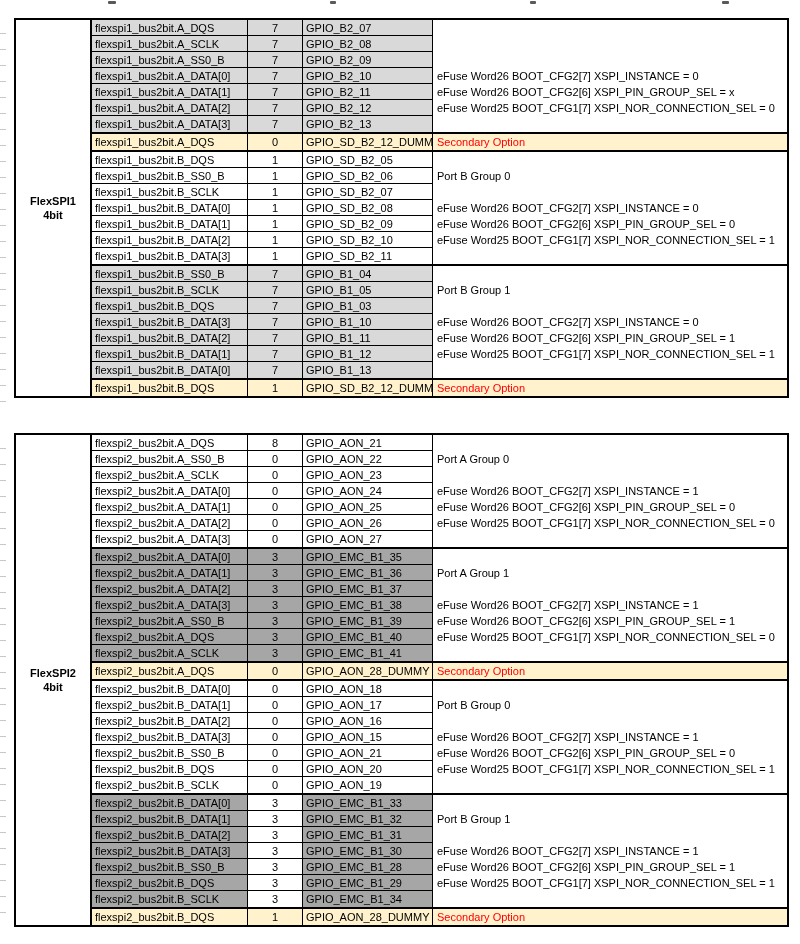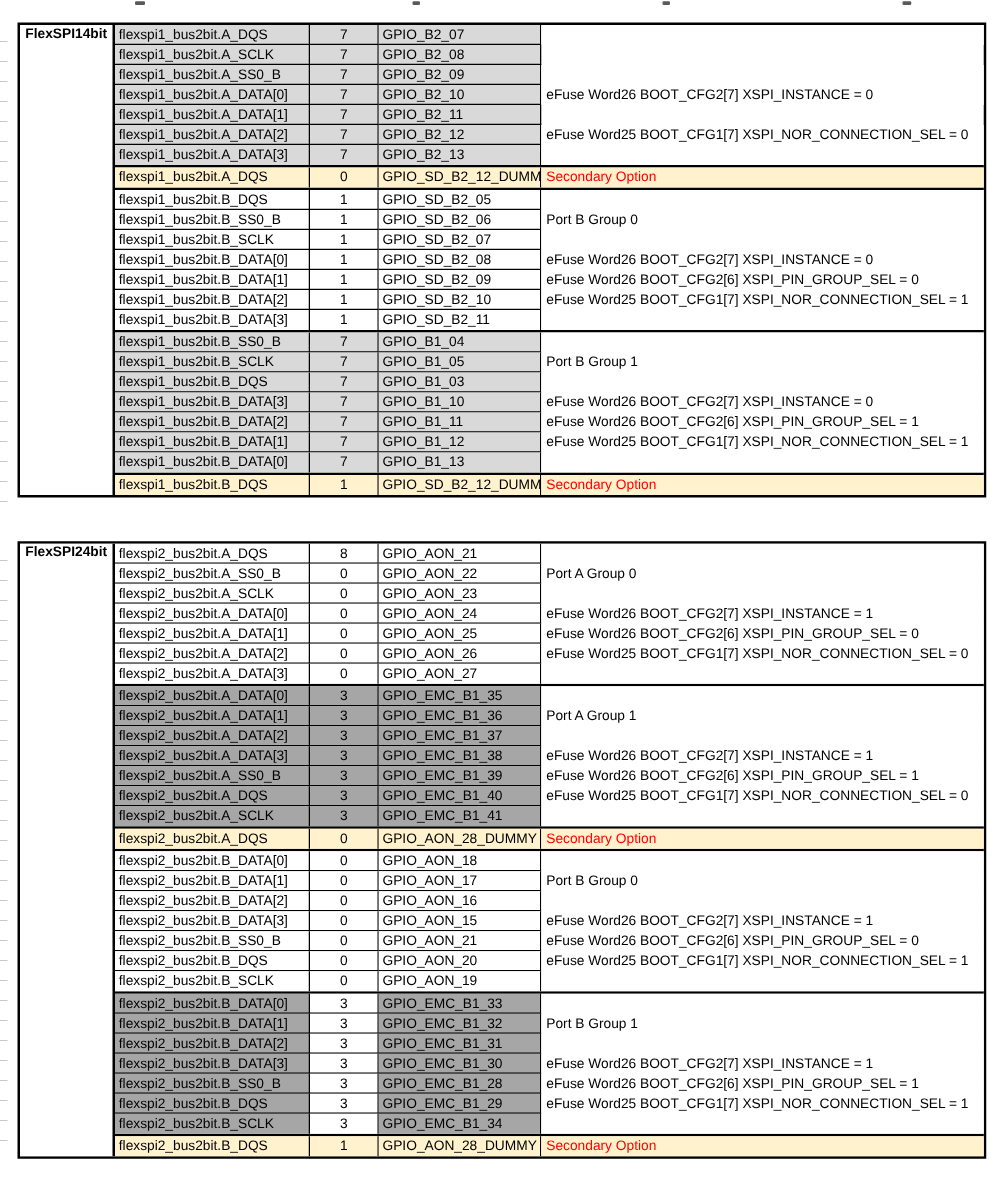--- a/index.html
+++ b/index.html
@@ -31,21 +31,21 @@
   }
   .hc-dev{width:76px;border-right:2px solid #000;}
   .hc-io{width:156px;}
   .hc-alt{width:55px;}
   .hc-pad{width:130px;}
   .hc-com{flex:1;border-right:none;}
 
   .tbody{display:flex;}
   .devcell{
     width:76px;box-sizing:border-box;border-right:2px solid #000;
-    display:flex;align-items:flex-start;justify-content:center;
+    display:flex;flex-direction:column;align-items:center;justify-content:center;
     font-weight:bold;font-size:11px;line-height:14px;background:#fff;
   }
   .sections{flex:1;display:flex;flex-direction:column;min-width:0;}
   .section{border-bottom:2px solid #000;}
   .section:last-child{border-bottom:none;}
 
   .row{display:flex;height:16px;}
   .cell{
     box-sizing:border-box;display:flex;align-items:center;
     white-space:nowrap;overflow:hidden;line-height:14px;
@@ -106,20 +106,21 @@
           <div class="row">
             <div class="cell c-io">flexspi1_bus2bit.A_DATA[0]</div>
             <div class="cell c-alt">7</div>
             <div class="cell c-pad">GPIO_B2_10</div>
             <div class="cell c-com">eFuse Word26 BOOT_CFG2[7] XSPI_INSTANCE = 0</div>
           </div>
           <div class="row">
             <div class="cell c-io">flexspi1_bus2bit.A_DATA[1]</div>
             <div class="cell c-alt">7</div>
             <div class="cell c-pad">GPIO_B2_11</div>
+            <div class="cell c-com">eFuse Word26 BOOT_CFG2[6] XSPI_PIN_GROUP_SEL = x</div>
           </div>
           <div class="row">
             <div class="cell c-io">flexspi1_bus2bit.A_DATA[2]</div>
             <div class="cell c-alt">7</div>
             <div class="cell c-pad">GPIO_B2_12</div>
             <div class="cell c-com">eFuse Word25 BOOT_CFG1[7] XSPI_NOR_CONNECTION_SEL = 0</div>
           </div>
           <div class="row">
             <div class="cell c-io">flexspi1_bus2bit.A_DATA[3]</div>
             <div class="cell c-alt">7</div>

